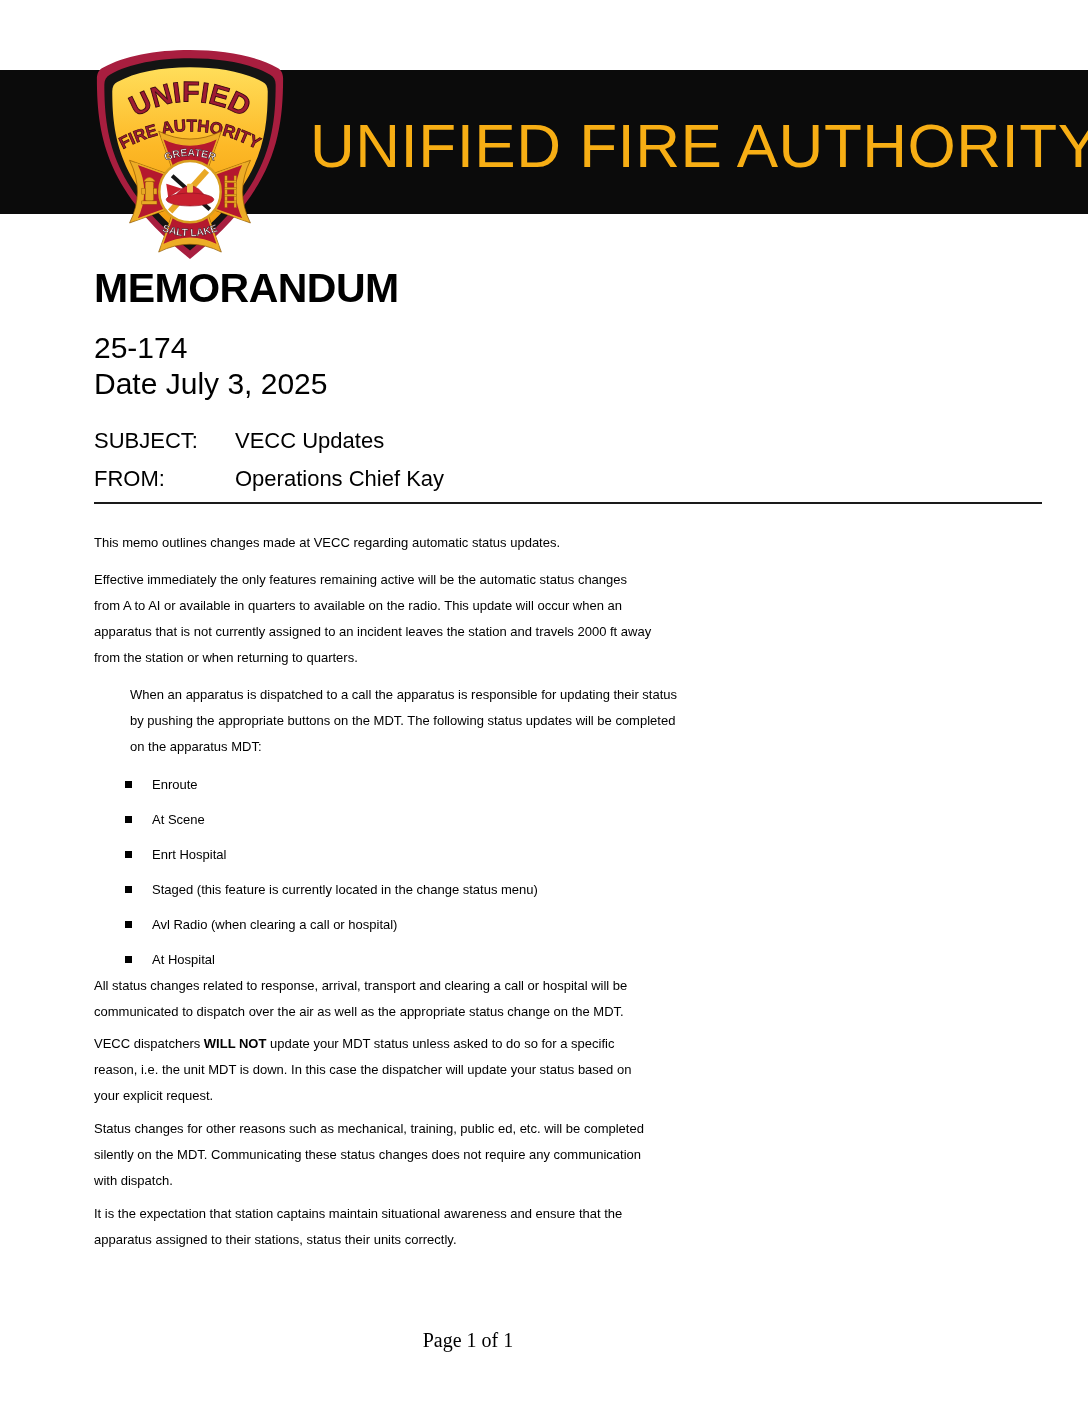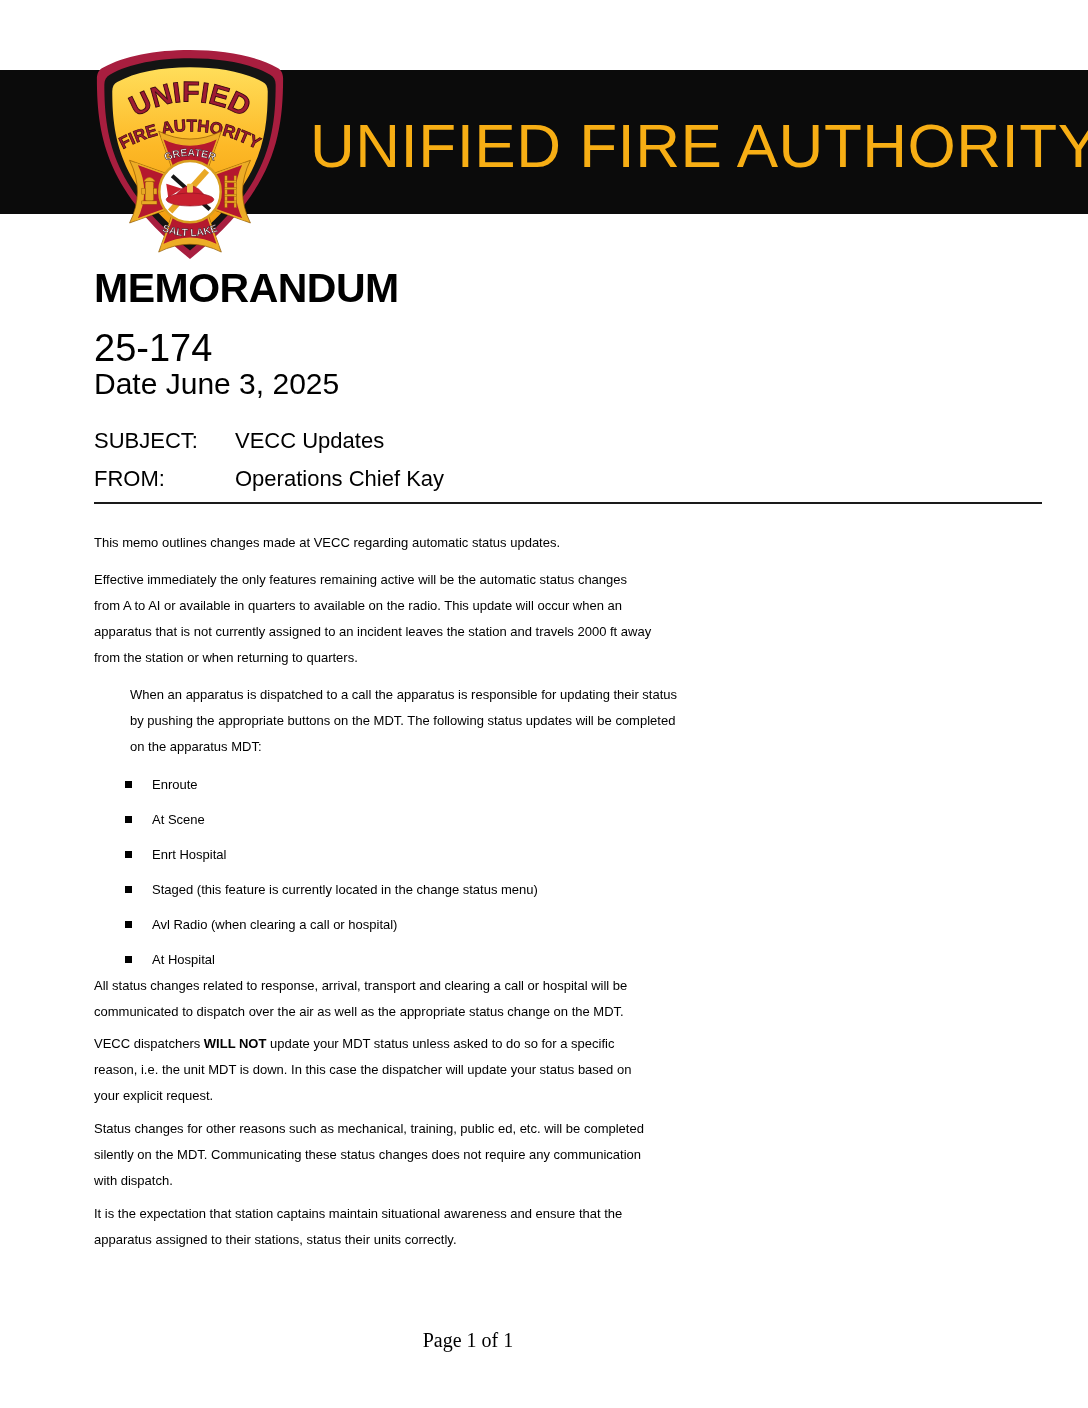--- a/index.html
+++ b/index.html
@@ -16,21 +16,21 @@
   }
   .bar-title {
     position:absolute; left:310px; top:117px;
     font-size:62px; line-height:58px; letter-spacing:0.5px;
     color:#F7AE14; white-space:nowrap;
   }
   .logo { position:absolute; left:86px; top:47px; }
   
   .content { position:absolute; left:94px; top:266px; width:912px; }
   .memo-title { font-size:41px; line-height:44px; font-weight:bold; letter-spacing:-0.5px; }
-  .memo-number { margin-top:20px; font-size:38px; line-height:36px; }
+  .memo-number { margin-top:20px; font-size:30px; line-height:36px; }
   .memo-date   { font-size:30px; line-height:36px; }
   .fields { margin-top:20px; }
   .field-row { line-height:38px; font-size:22px; }
   .field-label { display:inline-block; width:141px; }
   .head-rule { margin-top:4px; border:none; border-top:2px solid #1a1a1a; width:948px; }
   
   .body-text { margin-top:26px; font-size:13px; line-height:26px; }
   .body-text p { white-space:pre-line; margin:0 0 11px 0; }
   .body-text p.tight { margin-bottom:12px;margin-left:36px; }
   .body-text .b { font-weight:bold; }
@@ -136,21 +136,21 @@
         </text>
       </g>
     </g>
   </svg>
 
   <div class="bar-title">UNIFIED FIRE AUTHORITY</div>
 
   <div class="content">
     <div class="memo-title">MEMORANDUM</div>
     <div class="memo-number">25-174</div>
-    <div class="memo-date">Date June 3, 2025</div>
+    <div class="memo-date">Date July 3, 2025</div>
 
     <div class="fields">
       <div class="field-row">
         <span class="field-label">SUBJECT:</span><span class="field-value">VECC Updates</span>
       </div>
       <div class="field-row">
         <span class="field-label">FROM:</span><span class="field-value">Operations Chief Kay</span>
       </div>
     </div>
 

